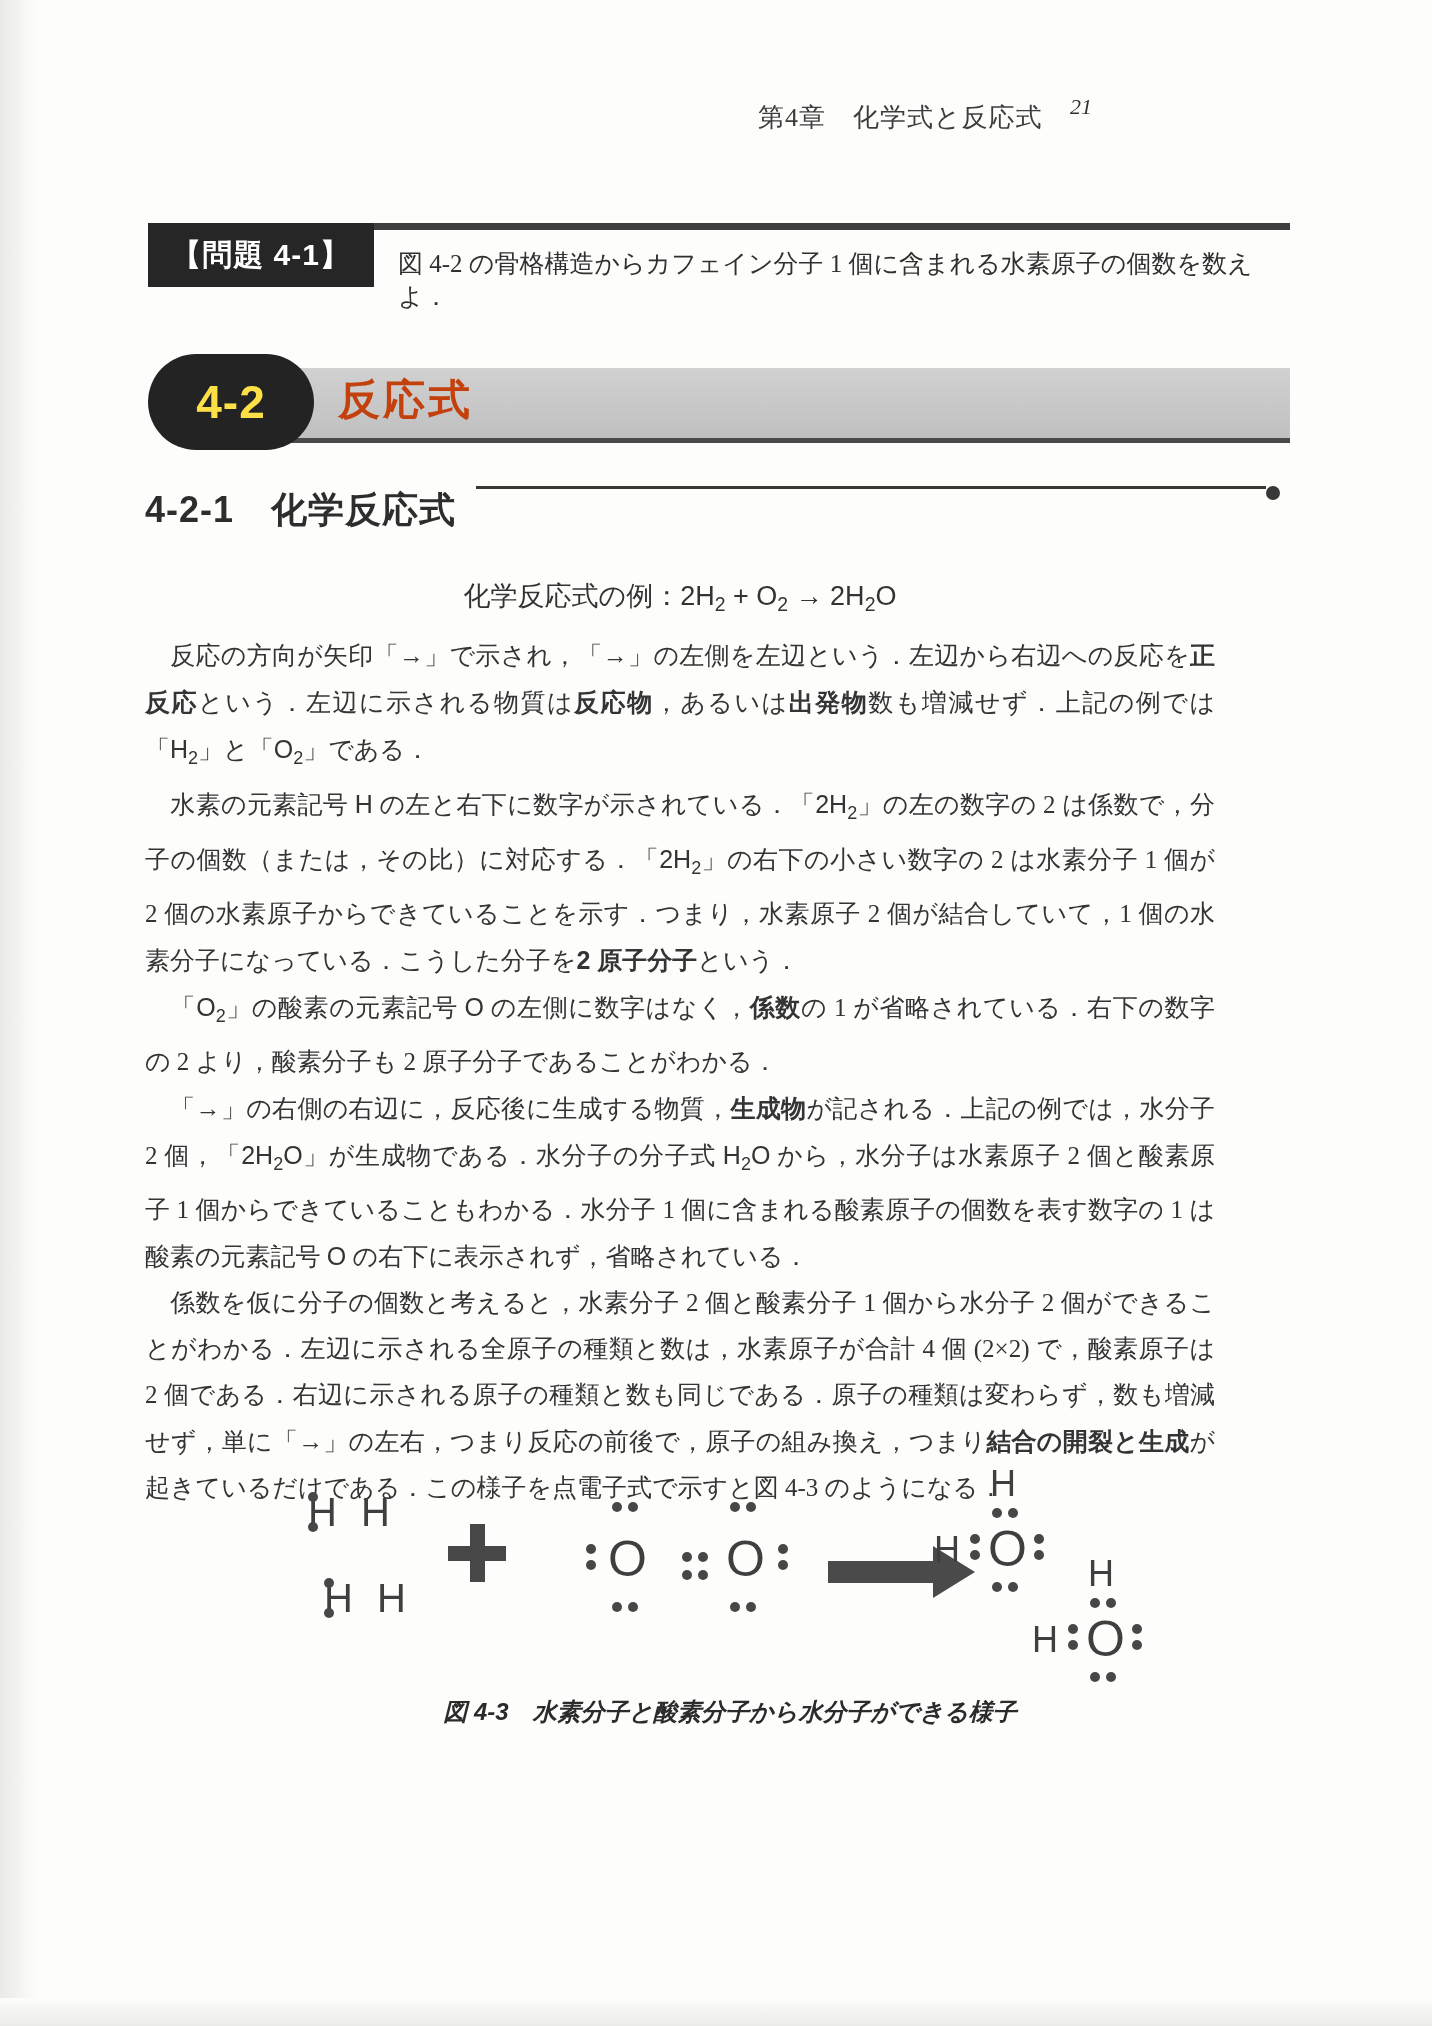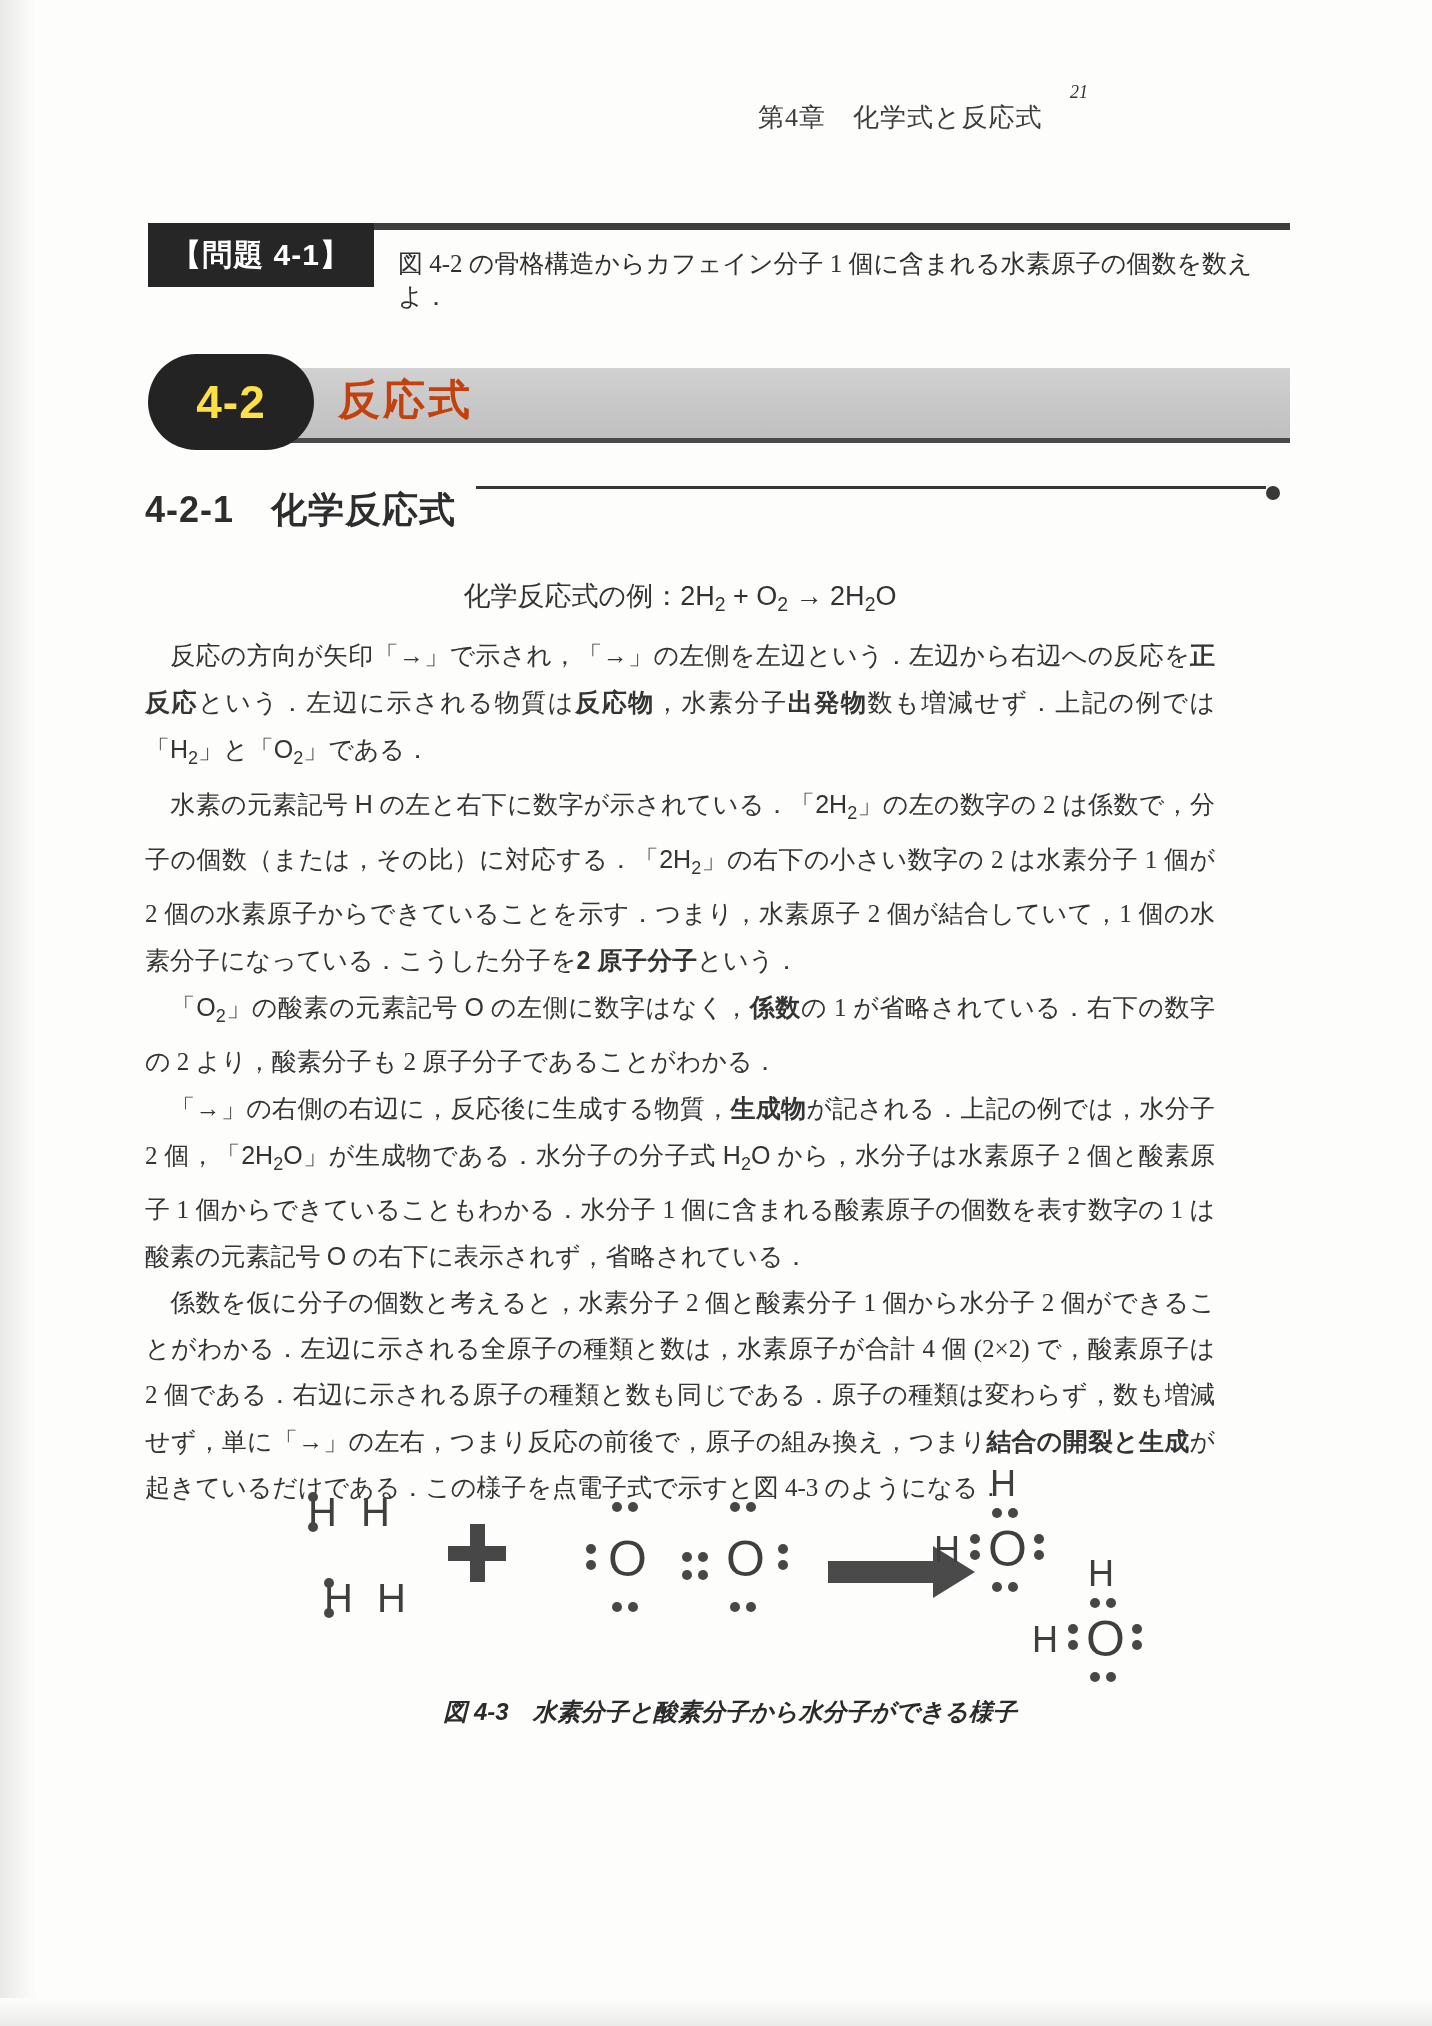--- a/index.html
+++ b/index.html
@@ -8,21 +8,21 @@
     background:#fdfdfc;color:#3a3a3a;
     font-family:"Liberation Serif",serif;
   }
   .scan-left{position:absolute;left:0;top:0;width:36px;height:100%;
     background:linear-gradient(90deg,#e9e9e7,#fdfdfc);}
   .scan-bottom{position:absolute;left:0;bottom:0;width:100%;height:28px;
     background:linear-gradient(0deg,#ebebe9,#fdfdfc);}
 
   
   .page-header{position:absolute;top:100px;left:758px;font-size:26px;color:#3c3c3c;letter-spacing:1px;}
-  .page-number{position:absolute;top:82px;left:1070px;font-size:18px;font-style:italic;color:#333;}
+  .page-number{position:absolute;top:94px;left:1070px;font-size:22px;font-style:italic;color:#333;}
 
   
   .problem-rule{position:absolute;left:148px;top:223px;width:1142px;height:7px;background:#3e3e3e;}
   .problem-label{position:absolute;left:148px;top:223px;width:226px;height:64px;background:#262626;
     color:#ffffff;font-family:"Liberation Sans",sans-serif;font-weight:bold;font-size:30px;
     display:flex;align-items:center;justify-content:center;letter-spacing:1px;}
   .problem-text{position:absolute;left:398px;top:247px;width:900px;font-size:25px;color:#303030;}
 
   
   .section-bar{position:absolute;left:238px;top:368px;width:1052px;height:70px;
@@ -97,21 +97,21 @@
 
 <div class="subsection">
   <span class="subsection-title">4-2-1　化学反応式</span>
   <span class="subsection-line"></span>
   <span class="subsection-dot"></span>
 </div>
 
 <div class="equation"><span>化学反応式の例：</span><span class="seg-f">2H</span><sub>2</sub><span class="seg-f"> + O</span><sub>2</sub><span class="seg-f"> → 2H</span><sub>2</sub><span class="seg-f">O</span></div>
 
 <div class="body-text">
-  <p><span>　反応の方向が矢印「→」で示され，「→」の左側を左辺という．左辺から右辺への反応を</span><span class="seg-b">正反応</span><span>という．左辺に示される物質は</span><span class="seg-b">反応物</span><span>，水素分子</span><span class="seg-b">出発物</span><span>数も増減せず．上記の例では「</span><span class="seg-f">H</span><sub>2</sub><span>」と「</span><span class="seg-f">O</span><sub>2</sub><span>」である．</span></p>
+  <p><span>　反応の方向が矢印「→」で示され，「→」の左側を左辺という．左辺から右辺への反応を</span><span class="seg-b">正反応</span><span>という．左辺に示される物質は</span><span class="seg-b">反応物</span><span>，あるいは</span><span class="seg-b">出発物</span><span>数も増減せず．上記の例では「</span><span class="seg-f">H</span><sub>2</sub><span>」と「</span><span class="seg-f">O</span><sub>2</sub><span>」である．</span></p>
   <p><span>　水素の元素記号 </span><span class="seg-f">H</span><span> の左と右下に数字が示されている．「</span><span class="seg-f">2H</span><sub>2</sub><span>」の左の数字の 2 は係数で，分子の個数（または，その比）に対応する．「</span><span class="seg-f">2H</span><sub>2</sub><span>」の右下の小さい数字の 2 は水素分子 1 個が 2 個の水素原子からできていることを示す．つまり，水素原子 2 個が結合していて，1 個の水素分子になっている．こうした分子を</span><span class="seg-b">2 原子分子</span><span>という．</span></p>
   <p><span>　「</span><span class="seg-f">O</span><sub>2</sub><span>」の酸素の元素記号 </span><span class="seg-f">O</span><span> の左側に数字はなく，</span><span class="seg-b">係数</span><span>の 1 が省略されている．右下の数字の 2 より，酸素分子も 2 原子分子であることがわかる．</span></p>
   <p><span>　「→」の右側の右辺に，反応後に生成する物質，</span><span class="seg-b">生成物</span><span>が記される．上記の例では，水分子 2 個，「</span><span class="seg-f">2H</span><sub>2</sub><span class="seg-f">O</span><span>」が生成物である．水分子の分子式 </span><span class="seg-f">H</span><sub>2</sub><span class="seg-f">O</span><span> から，水分子は水素原子 2 個と酸素原子 1 個からできていることもわかる．水分子 1 個に含まれる酸素原子の個数を表す数字の 1 は酸素の元素記号 </span><span class="seg-f">O</span><span> の右下に表示されず，省略されている．</span></p>
   <p><span>　係数を仮に分子の個数と考えると，水素分子 2 個と酸素分子 1 個から水分子 2 個ができることがわかる．左辺に示される全原子の種類と数は，水素原子が合計 4 個 (2×2) で，酸素原子は 2 個である．右辺に示される原子の種類と数も同じである．原子の種類は変わらず，数も増減せず，単に「→」の左右，つまり反応の前後で，原子の組み換え，つまり</span><span class="seg-b">結合の開裂と生成</span><span>が起きているだけである．この様子を点電子式で示すと図 4-3 のようになる．</span></p>
 </div>
 
 <div class="figure">
 
   <div class="h2mol" style="left:28px;top:30px;">
     <span class="atomtxt">H</span>

